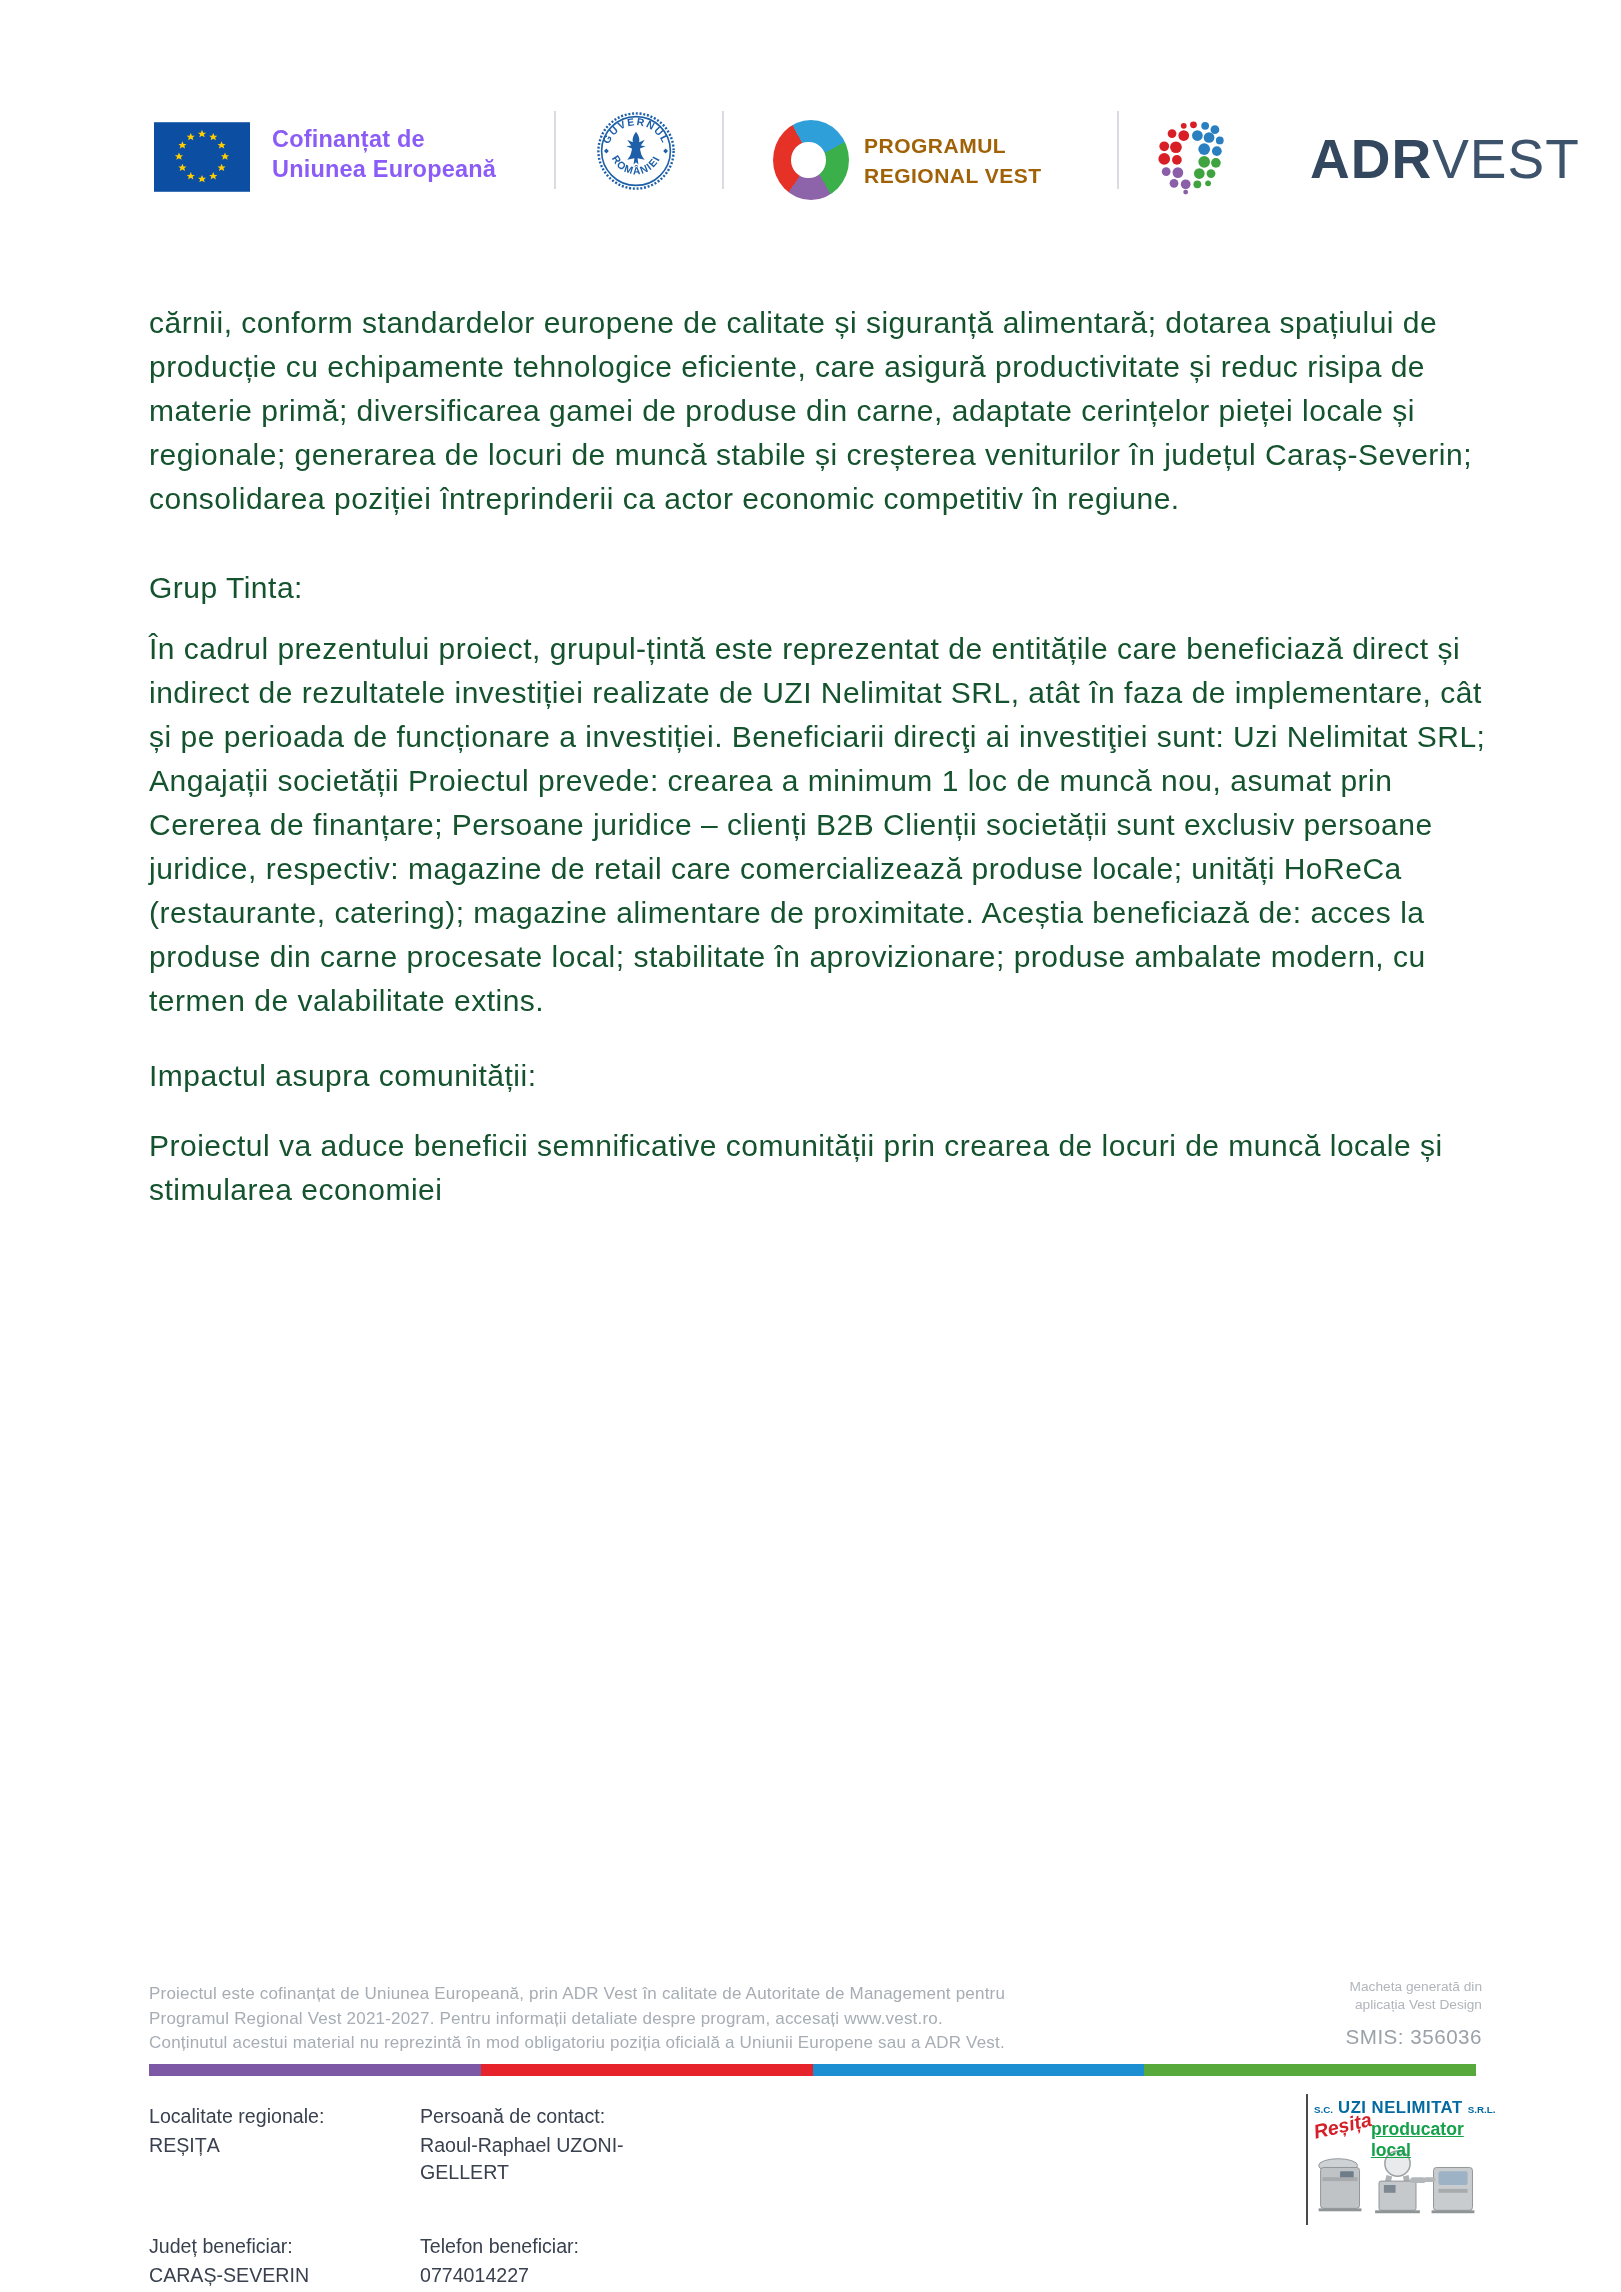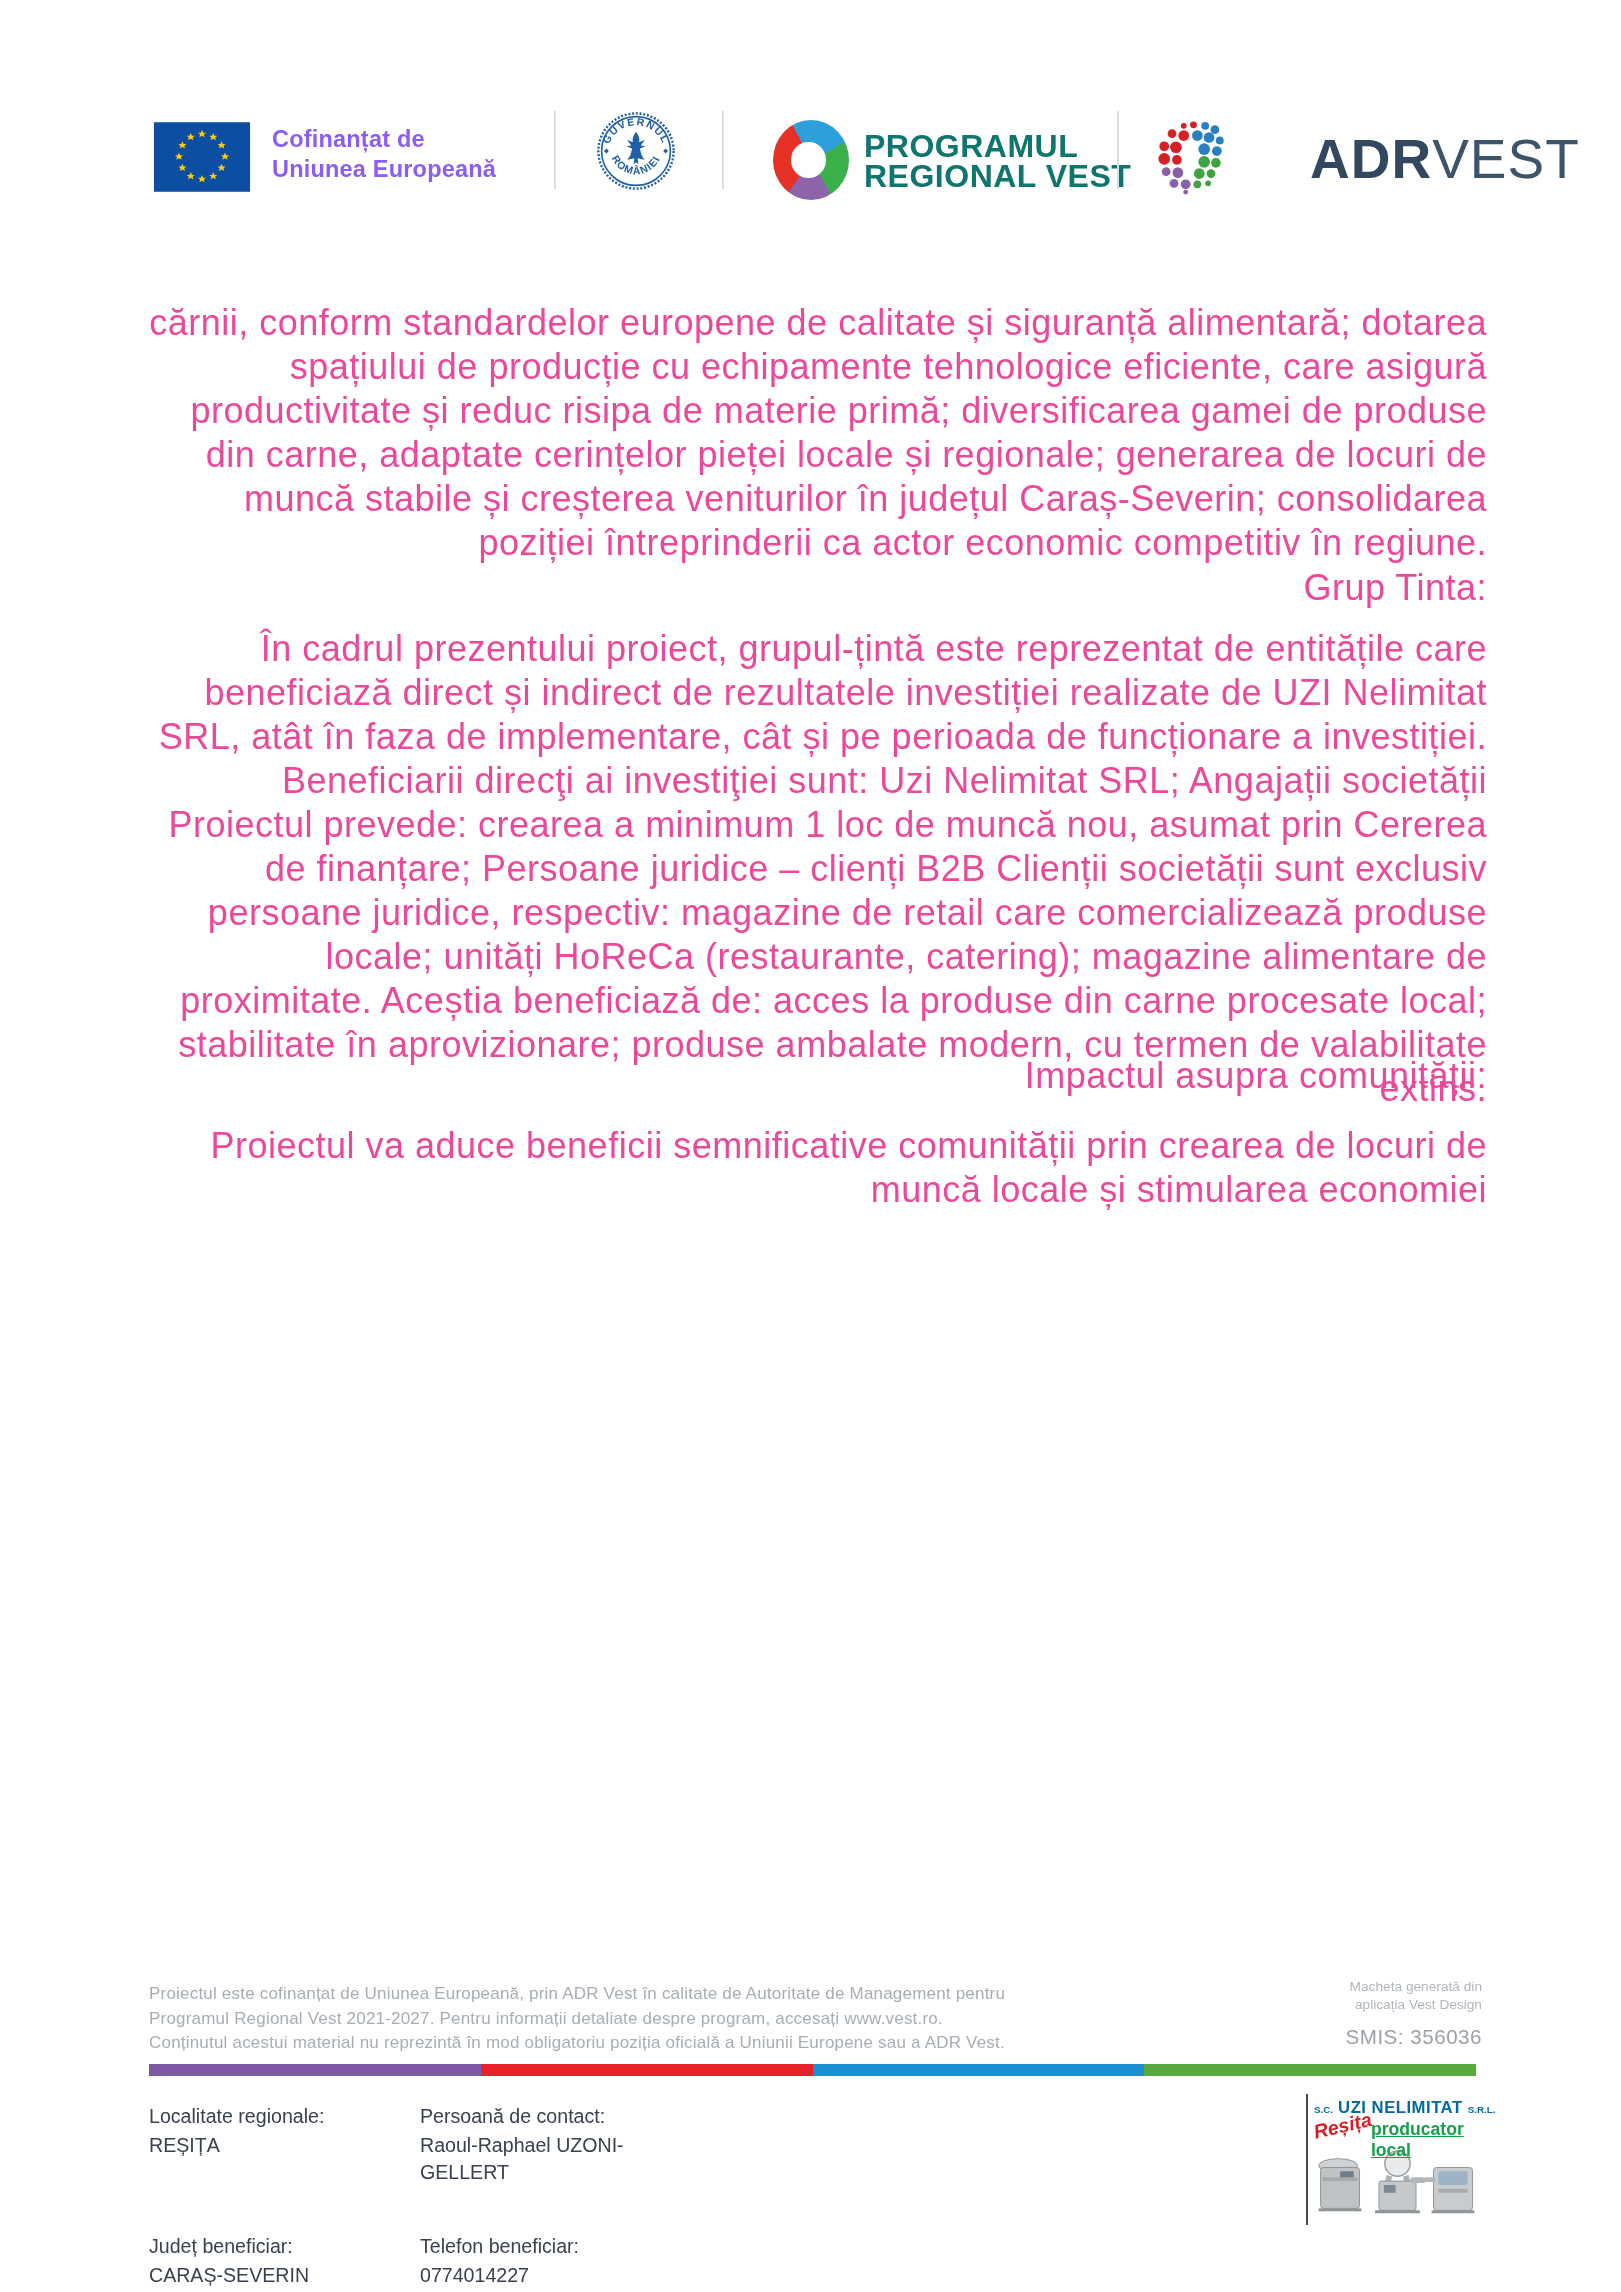--- a/index.html
+++ b/index.html
@@ -10,29 +10,29 @@
 
   
   .eu-flag { left:154px; top:122px; width:96px; height:70px; }
   .eu-caption { left:272px; top:124px; font-size:23.5px; line-height:30px; font-weight:bold; color:#8b5cf6; letter-spacing:0.2px; }
   .hdr-sep { width:2px; height:78px; top:111px; background:#d9dde2; }
   .sep1 { left:554px; } .sep2 { left:722px; } .sep3 { left:1117px; }
   .gov-seal { left:596px; top:111px; width:80px; height:80px; }
   .prv-swirl { left:773px; top:120px; width:76px; height:80px; border-radius:50%;
      background:conic-gradient(from 0deg, #2e9fd8 0deg 62deg, #3aaf4a 62deg 150deg, #8d64aa 150deg 215deg, #e63127 215deg 332deg, #2e9fd8 332deg 360deg); }
   .prv-swirl .hole { position:absolute; left:24%; top:27%; width:46%; height:46%; background:#fff; border-radius:50%; }
-  .prv-caption { left:864px; top:131px; font-size:32px; line-height:30px; font-weight:bold; color:#0f766e; letter-spacing:0.5px; }
+  .prv-caption { left:864px; top:131px; font-size:21px; line-height:30px; font-weight:bold; color:#a16207; letter-spacing:0.5px; }
   .prv-caption .black { font-weight:900; }
   .adr-dots { left:1157px; top:119px; width:71px; height:76px; }
   .adr-word { left:1310px; top:123px; font-size:55px; line-height:73px; color:#33475e; letter-spacing:1px; }
   .adr-word .b { font-weight:bold; }
   .adr-word .t { font-weight:normal; color:#3d536b; }
 
   
-  .bodytext { left:149px; width:1338px; font-size:36px; line-height:44px; letter-spacing:0.5px; color:#ec4899;text-align:right; }
+  .bodytext { left:149px; width:1338px; font-size:30px; line-height:44px; letter-spacing:0.5px; color:#14532d; }
   .p1 { top:301px; }
   .h1 { top:566px; }
   .p2 { top:627px; }
   .h2 { top:1054px; }
   .p3 { top:1124px; }
 
   
   .disclaimer { left:149px; top:1982px; width:1098px; font-size:17px; line-height:24.5px; color:#a6adb4; letter-spacing:0.2px; }
   .gen-note { left:1186px; top:1978px; width:296px; text-align:right; font-size:13.7px; line-height:17.6px; color:#b0b6bc; }
   .smis { left:1186px; top:2025px; width:296px; text-align:right; font-size:20.6px; color:#9aa1a8; letter-spacing:0.5px; }

